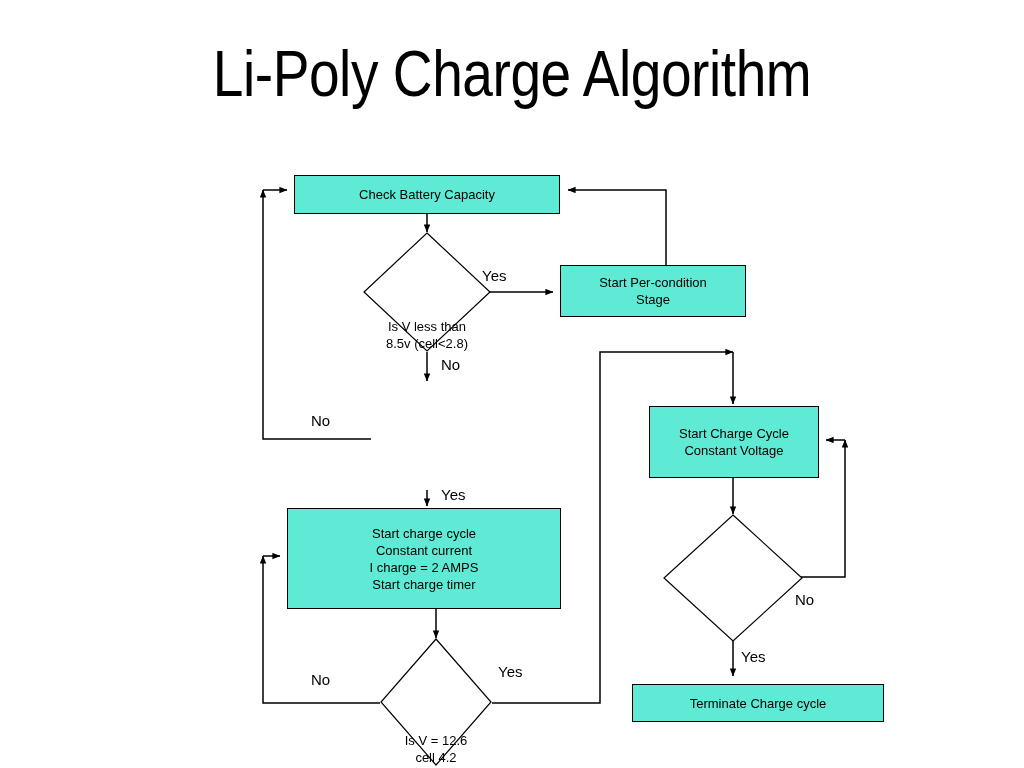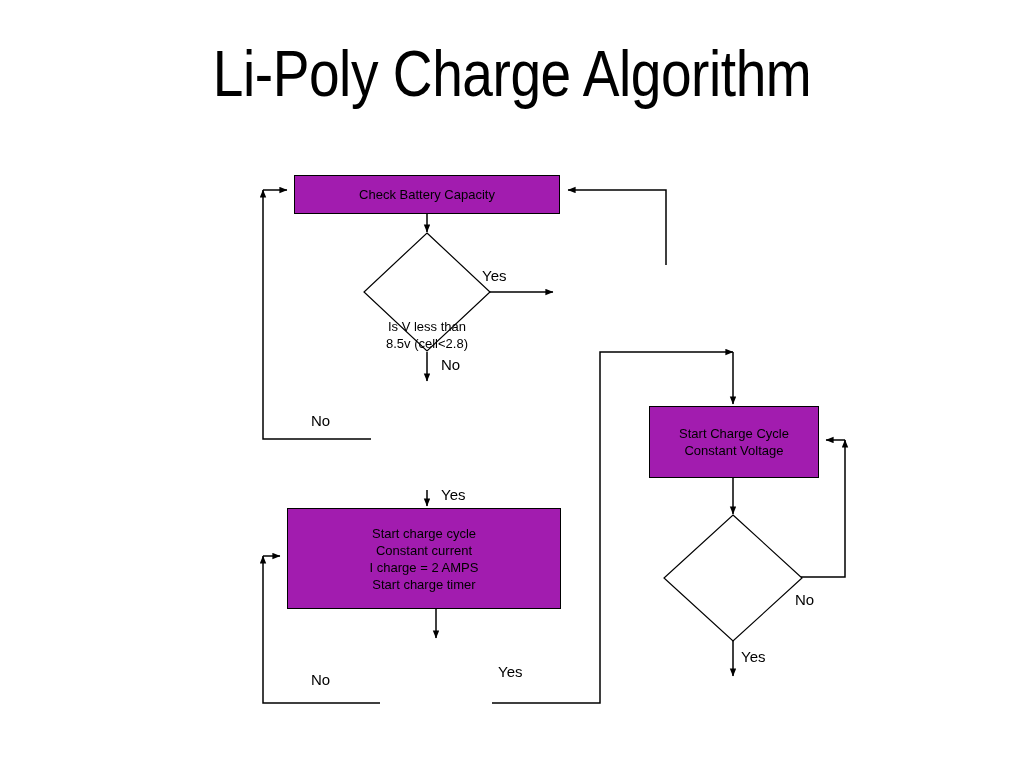--- a/index.html
+++ b/index.html
@@ -39,21 +39,21 @@
     position: absolute;
     left: 0;
     top: 0;
     width: 1024px;
     height: 768px;
   }
   .node-box {
     position: absolute;
     box-sizing: border-box;
     border: 1px solid #000000;
-    background: #a21caf;
+    background: #5eead4;
     display: flex;
     align-items: center;
     justify-content: center;
     text-align: center;
     font-size: 13px;
     line-height: 17px;
     color: #000000;
   }
   .node-box .lines {
     white-space: pre-line;
@@ -128,43 +128,57 @@
       <path d="M845,440 L826,440" marker-end="url(#ah)"></path>
 
       <path d="M733,640 L733,676" marker-end="url(#ah)"></path>
     </g>
   </svg>
 
   <div class="node-box" style="left:294px; top:175px; width:266px; height:39px;">
     <span class="lines">Check Battery Capacity</span>
   </div>
 
+  <div class="node-box" style="left:560px; top:265px; width:186px; height:52px;">
+    <span class="lines">Start Per-condition
+Stage</span>
+  </div>
 
   <div class="node-box" style="left:287px; top:508px; width:274px; height:101px;">
     <span class="lines">Start charge cycle
 Constant current
 I charge = 2 AMPS
 Start charge timer</span>
   </div>
 
   <div class="node-box" style="left:649px; top:406px; width:170px; height:72px;">
     <span class="lines">Start Charge Cycle
 Constant Voltage</span>
   </div>
 
+  <div class="node-box" style="left:632px; top:684px; width:252px; height:38px;">
+    <span class="lines">Terminate Charge cycle</span>
+  </div>
 
   <div class="node-diamond" style="left:363px; top:232px; width:128px; height:120px;">
     <svg width="128" height="120" viewBox="0 0 128 120" xmlns="http://www.w3.org/2000/svg">
       <polygon points="64,1 127,60 64,119 1,60" fill="#ffffff" stroke="#000000" stroke-width="1.2"></polygon>
     </svg>
     <span class="dlabel">Is V less than
 8.5v (cell&lt;2.8)</span>
   </div>
 
 
+  <div class="node-diamond" style="left:380px; top:638px; width:112px; height:128px;">
+    <svg width="112" height="128" viewBox="0 0 112 128" xmlns="http://www.w3.org/2000/svg">
+      <polygon points="56,1 111,64 56,127 1,64" fill="#ffffff" stroke="#000000" stroke-width="1.2"></polygon>
+    </svg>
+    <span class="dlabel">Is V = 12.6
+cell 4.2</span>
+  </div>
 
   <div class="node-diamond" style="left:663px; top:514px; width:140px; height:128px;">
     <svg width="140" height="128" viewBox="0 0 140 128" xmlns="http://www.w3.org/2000/svg">
       <polygon points="70,1 139,64 70,127 1,64" fill="#ffffff" stroke="#000000" stroke-width="1.2"></polygon>
     </svg>
   </div>
 
   <div class="edge-label" style="left:482px; top:268px;">Yes</div>
 
   <div class="edge-label" style="left:441px; top:357px;">No</div>

